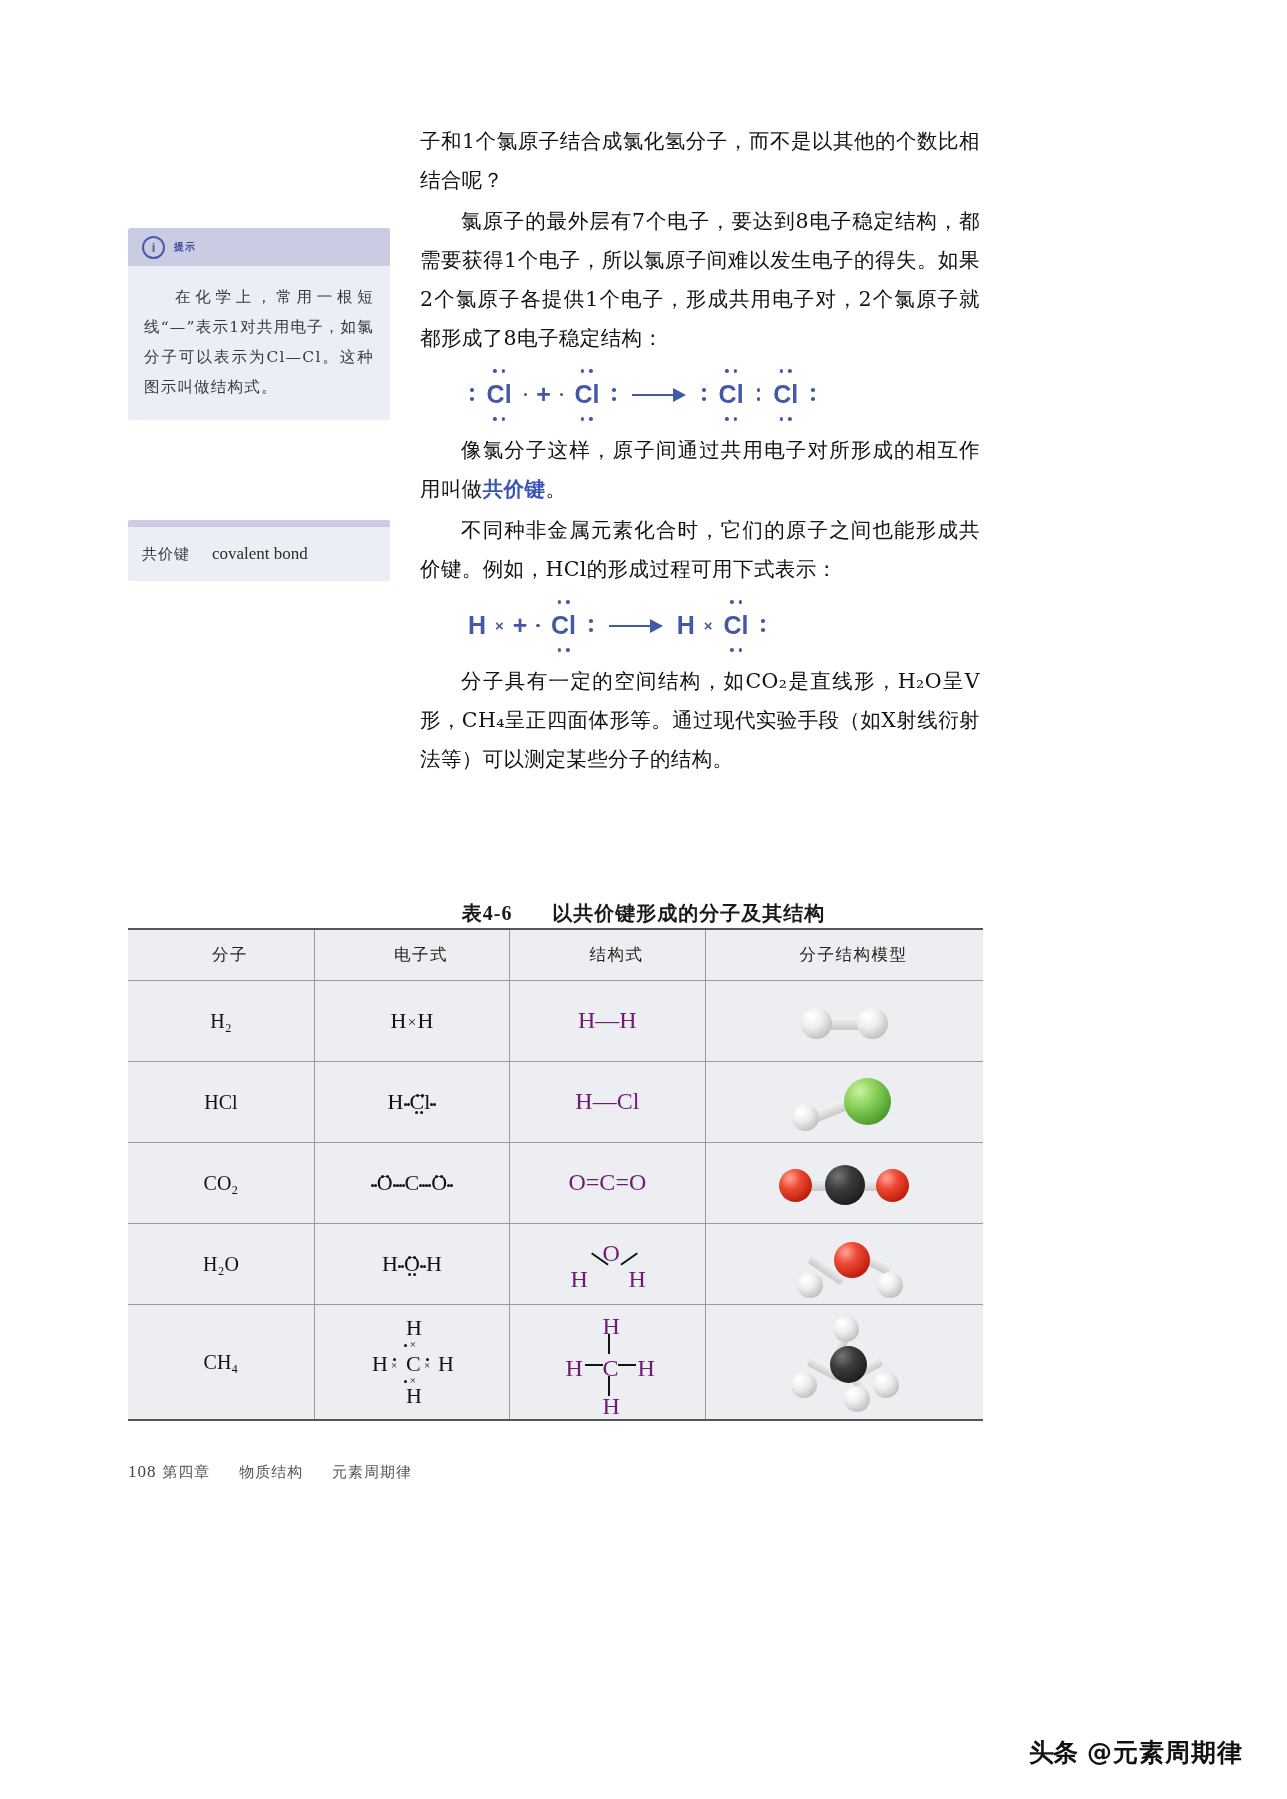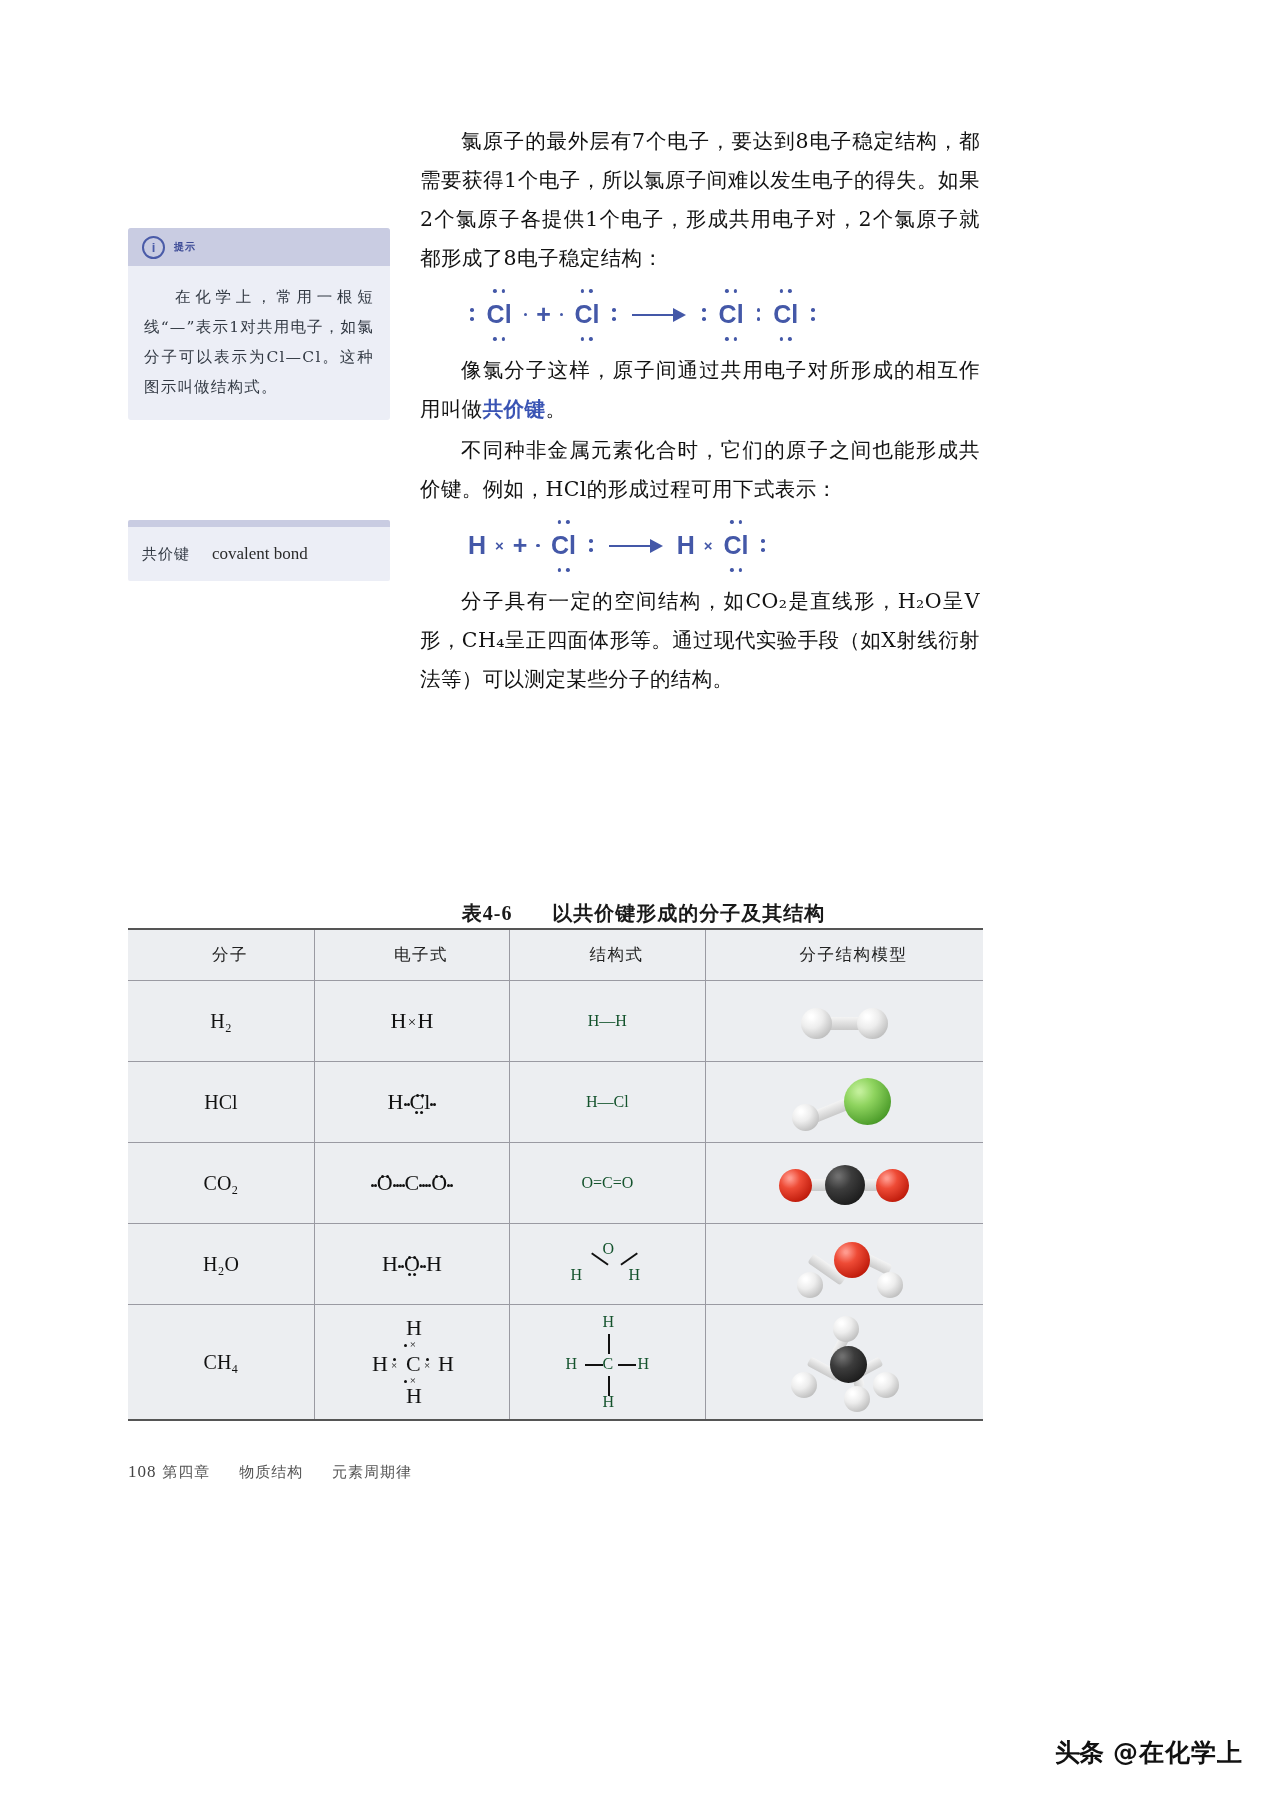--- a/index.html
+++ b/index.html
@@ -146,21 +146,21 @@
   .formula{
     font-family:"Liberation Serif",serif;
     font-size:20px;color:#111;
   }
   .lewis{
     font-family:"Liberation Serif",serif;
     font-size:22px;color:#111;
     position:relative;display:inline-block;line-height:1.05;
   }
   .lewis .bdot{width:3px;height:3px;border-radius:50%;background:#111;display:inline-block;vertical-align:middle;}
-  .struct-f{font-family:"Liberation Serif",serif;font-size:16px;color:#14532d;line-height:1.15;}
+  .struct-f{font-family:"Liberation Serif",serif;font-size:24px;color:#701a75;line-height:1.15;}
 
   
   .model{position:relative;width:190px;height:76px;margin:0 auto;}
   .ball{position:absolute;border-radius:50%;}
   .bond{position:absolute;background:linear-gradient(180deg,#f4f4f4,#c9c9c9);border-radius:3px;}
   .white-ball{background:radial-gradient(circle at 33% 28%,#ffffff 6%,#ededed 38%,#bfbfbf 78%,#8e8e8e 100%);}
   .green-ball{background:radial-gradient(circle at 33% 28%,#c2ef9a 4%,#8fd45f 32%,#4c9c2a 76%,#2d6a16 100%);}
   .red-ball{background:radial-gradient(circle at 33% 28%,#ff9a8e 4%,#ee4b36 32%,#c01c0c 76%,#7d1206 100%);}
   .dark-ball{background:radial-gradient(circle at 33% 28%,#6e6e6e 4%,#3c3c3c 34%,#1c1c1c 78%,#0a0a0a 100%);}
 
@@ -203,20 +203,21 @@
 
     <div class="term-box">
       <span class="term-cn">共价键</span>
       <span class="term-en">covalent bond</span>
     </div>
 
   </div>
 
   <div class="body-col">
 
+    <p>子和1个氯原子结合成氯化氢分子，而不是以其他的个数比相结合呢？</p>
     <p class="indent">氯原子的最外层有7个电子，要达到8电子稳定结构，都需要获得1个电子，所以氯原子间难以发生电子的得失。如果2个氯原子各提供1个电子，形成共用电子对，2个氯原子就都形成了8电子稳定结构：</p>
 
     <div class="eq">
       <span class="sidedots">
           <i class="dot"></i>
           <i class="dot"></i>
         </span>
         <span class="atom"><span class="dotset top">
             <i class="dot"></i>
             <i class="dot"></i>
@@ -447,16 +448,16 @@
     <span class="pg">108</span>
     <span>第四章</span>
     &nbsp;&nbsp;&nbsp;
     <span>物质结构</span>
     &nbsp;&nbsp;&nbsp;
     <span>元素周期律</span>
   </div>
 
   <div class="watermark">
     <span class="wm-logo">头条</span>
-    <span class="wm-text">@在化学上</span>
+    <span class="wm-text">@元素周期律</span>
   </div>
 
 </div>
 
 </body></html>

